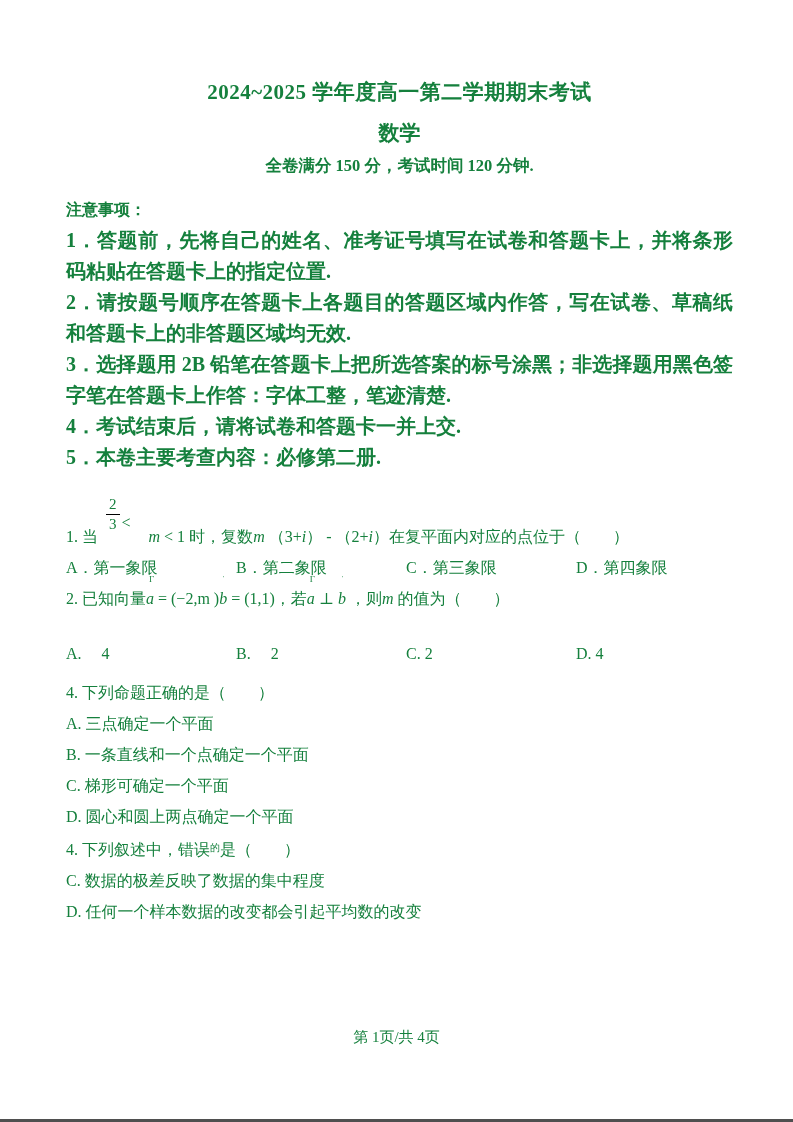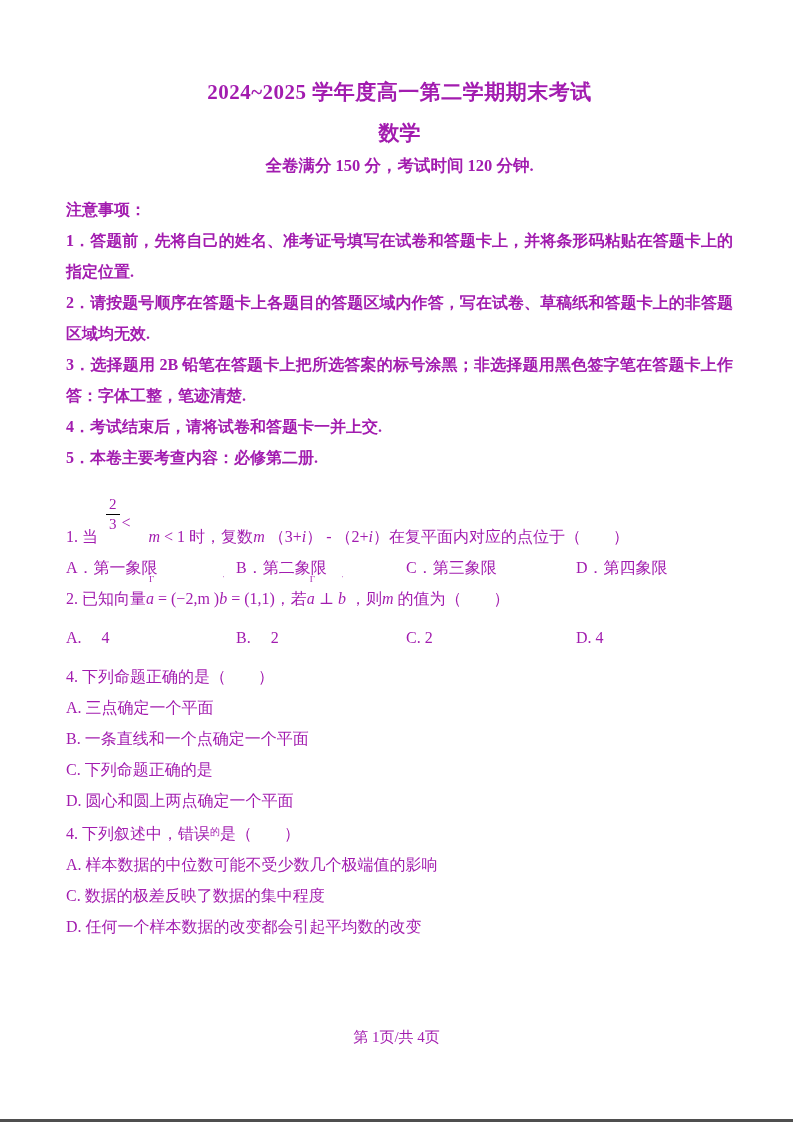--- a/index.html
+++ b/index.html
@@ -1,38 +1,38 @@
 <!DOCTYPE html>
 <html><head>
 <meta charset="utf-8">
 <style>
   html,body { margin:0; padding:0; background:#ffffff; }
   .page {
     position:relative;
     width:793px; height:1122px;
     margin:0 auto;
     background:#ffffff;
-    color:#a21caf;
+    color:#15803d;
     font-family:"Liberation Serif","DejaVu Serif",serif;
     box-sizing:border-box;
     padding:78px 60px 0 66px;
     overflow:hidden;
   }
   h1.title { margin:0; font-size:21px; font-weight:bold; text-align:center; letter-spacing:.5px; }
   h2.subject { margin:13px 0 0 0; font-size:21px; font-weight:bold; text-align:center; }
   .exam-info { margin-top:8px; font-size:16.5px; font-weight:bold; text-align:center; }
   .notes-head { margin-top:17px; font-size:16px; font-weight:bold; line-height:31px; }
-  p.note { margin:0; font-size:16px; font-weight:bold; line-height:31px; text-align:justify; }
+  p.note { margin:0; font-size:20px; font-weight:bold; line-height:31px; text-align:justify; }
   p.section-head { margin:0; font-size:16px; font-weight:bold; line-height:31px; text-align:justify; }
   .question { font-size:16px; line-height:31px; white-space:pre-wrap; }
   .q1 { margin-top:36px; }
   .opt-row { display:flex; font-size:16px; line-height:31px; }
   .opt { flex:0 0 170px; white-space:pre-wrap; }
   .opt:last-child { flex:0 0 auto; }
-  .opt-row.gap8 { margin-top:8px; }
+  .opt-row.gap8 { margin-top:24px; }
   .q-gap8 { margin-top:8px; }
   p.optline { margin:0; font-size:16px; line-height:31px; }
   
   .frac { display:inline-block; text-align:center; vertical-align:baseline; position:relative; top:-13px; margin:0 1px 0 8px; }
   .frac .fnum { display:block; line-height:17px; padding:0 3px 1px 3px; border-bottom:1.5px solid #000; font-size:15px; }
   .frac .fden { display:block; line-height:18px; font-size:15px; }
   .flt { position:relative; top:-14px; margin-left:1px; }
   .mgap { margin-left:18px; }
   
   .vec { position:relative; display:inline-block; font-style:italic; }
@@ -74,26 +74,25 @@
       <span class="opt">A.　 4</span>
       <span class="opt">B.　 2</span>
       <span class="opt">C. 2</span>
       <span class="opt">D. 4</span>
     </div>
 
   <div class="question q-gap8"><span>4. 下列命题正确的是（　　）</span></div>
   <div>
     <p class="optline">A. 三点确定一个平面</p>
     <p class="optline">B. 一条直线和一个点确定一个平面</p>
-    <p class="optline">C. 下列命题正确的是</p>
+    <p class="optline">C. 梯形可确定一个平面</p>
     <p class="optline">D. 圆心和圆上两点确定一个平面</p>
   </div>
 
   <div class="question"><span>4. 下列叙述中，错误</span><span class="glitch">的</span><span>是（　　）</span></div>
   <div>
-    <p class="optline">A. 样本数据的中位数可能不受少数几个极端值的影响</p>
     <p class="optline">C. 数据的极差反映了数据的集中程度</p>
     <p class="optline">D. 任何一个样本数据的改变都会引起平均数的改变</p>
   </div>
 
   <div class="footer">第 1页/共 4页</div>
   <div class="bottom-edge"></div>
 </div>
 
 </body></html>

